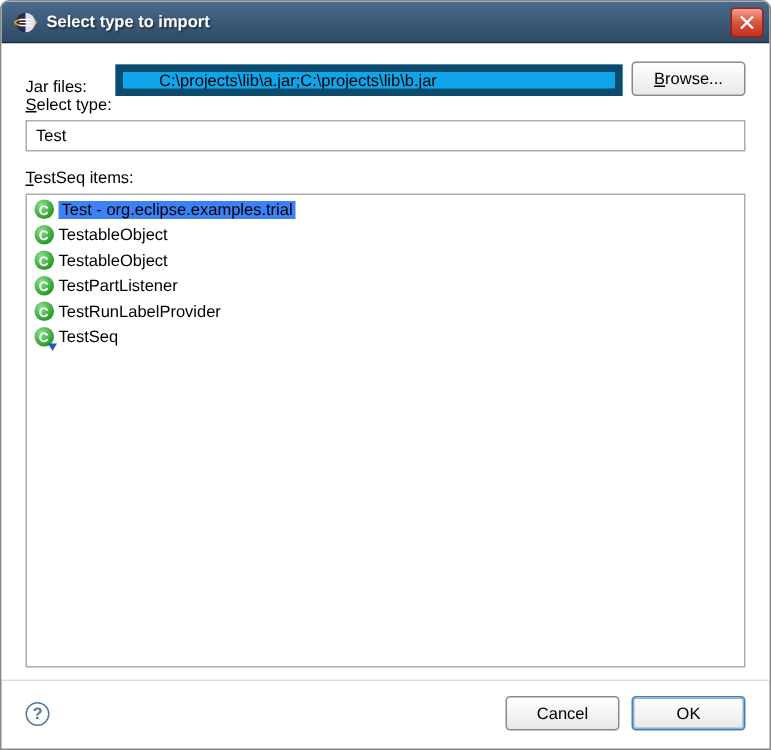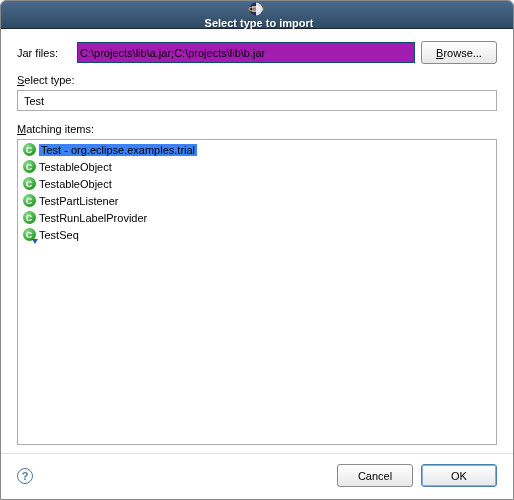--- a/index.html
+++ b/index.html
@@ -1,28 +1,28 @@
 <!DOCTYPE html>
 <html><head>
 <meta charset="utf-8">
 <style>
   * { box-sizing: border-box; font-family: Tahoma, sans-serif; font-size: 11px; }
   body { margin: 0; padding: 0; background: #fff; }
   .window { width: 514px; height: 500px; background: #fff; border: 1px solid #888; border-radius: 6px 6px 0 0; overflow: hidden; display: flex; flex-direction: column; }
-  .titlebar { height: 28px; background: linear-gradient(to bottom, #4a6a8a 0%, #3c5a78 50%, #2e4a64 100%); display: flex; align-items: center; padding: 0 4px 0 8px; color: #fff; font-weight: bold; font-size: 12px; border-bottom: 1px solid #1a2a3a; flex-direction: column; }
+  .titlebar { height: 28px; background: linear-gradient(to bottom, #4a6a8a 0%, #3c5a78 50%, #2e4a64 100%); display: flex; align-items: center; padding: 0 4px 0 8px; color: #fff; font-weight: bold; font-size: 12px; border-bottom: 1px solid #1a2a3a; }
   .titlebar-icon { width: 16px; height: 16px; margin-right: 6px; display: inline-block; }
   .titlebar-icon svg { width: 16px; height: 16px; }
   .title-text { flex: 1; text-shadow: 1px 1px 1px rgba(0,0,0,0.4); }
   .close-btn { width: 22px; height: 20px; background: linear-gradient(to bottom, #f0a090 0%, #d85540 50%, #c03020 100%); border: 1px solid #a02010; border-radius: 3px; display: flex; align-items: center; justify-content: center; cursor: pointer; }
   .close-btn svg { width: 10px; height: 10px; }
   .content { flex: 1; padding: 12px 16px 8px 16px; display: flex; flex-direction: column; background: #fff; }
-  .row { display: flex; align-items: center; margin-bottom: 10px; }
+  .row { display: flex; align-items: flex-end; margin-bottom: 0; }
   .label { margin-bottom: 4px; color: #000; }
   .jar-label { width: 60px; }
-  .jar-input { flex: 1; height: 21px; padding: 2px 2px; border: 1px solid #0c4a6e; background: #a21caf; color: #000; margin-right: 6px; }
+  .jar-input { flex: 1; height: 21px; padding: 2px 24px; border: 5px solid #0c4a6e; background: #0ea5e9; color: #000; margin-right: 6px; }
   .browse-btn { min-width: 76px; height: 23px; background: linear-gradient(to bottom, #fff, #e8e8e8); border: 1px solid #8a8a8a; border-radius: 3px; cursor: pointer; padding: 0 6px; }
   .type-input { width: 100%; height: 21px; padding: 2px 6px; border: 1px solid #abadb3; background: #fff; color: #000; margin-bottom: 12px; }
   .list-box { flex: 1; border: 1px solid #abadb3; background: #fff; overflow: auto; padding: 1px; }
   .list-item { display: flex; align-items: center; height: 17px; padding: 0 2px; cursor: pointer; white-space: nowrap; }
   .list-item.selected .item-text { background: #3b82f6; padding: 0 2px; }
   .c-icon { width: 16px; height: 16px; position: relative; display: inline-flex; align-items: center; justify-content: center; margin-right: 2px; }
   .c-icon .circle { width: 13px; height: 13px; border-radius: 50%; background: radial-gradient(circle at 35% 30%, #8de08d, #2a9d2a 70%); display: flex; align-items: center; justify-content: center; color: #fff; font-weight: bold; font-size: 9px; font-family: Arial; }
   .overlay-arrow { position: absolute; right: -1px; bottom: -1px; width: 0; height: 0; border-left: 3px solid transparent; border-right: 3px solid transparent; border-top: 5px solid #1a5fb4; }
   .item-text { color: #000; }
   .footer { display: flex; align-items: center; padding: 10px 16px 12px 16px; border-top: 1px solid #ddd; }
@@ -56,21 +56,21 @@
   <div class="content">
     <div class="row">
       <span class="jar-label">Jar files:</span>
       <input class="jar-input" type="text" value="C:\projects\lib\a.jar;C:\projects\lib\b.jar" style="">
       <button class="browse-btn underline-first">Browse...</button>
     </div>
 
     <div class="label underline-first">Select type:</div>
     <input class="type-input" type="text" value="Test" style="">
 
-    <div class="label underline-first">Matching items:</div>
+    <div class="label underline-first">TestSeq items:</div>
     <div class="list-box" id="list-box">
         <div class="list-item selected">
           <span class="c-icon">
             <span class="circle">C</span>
           </span>
           <span class="item-text">Test - org.eclipse.examples.trial</span>
         </div>
         <div class="list-item">
           <span class="c-icon">
             <span class="circle">C</span>

